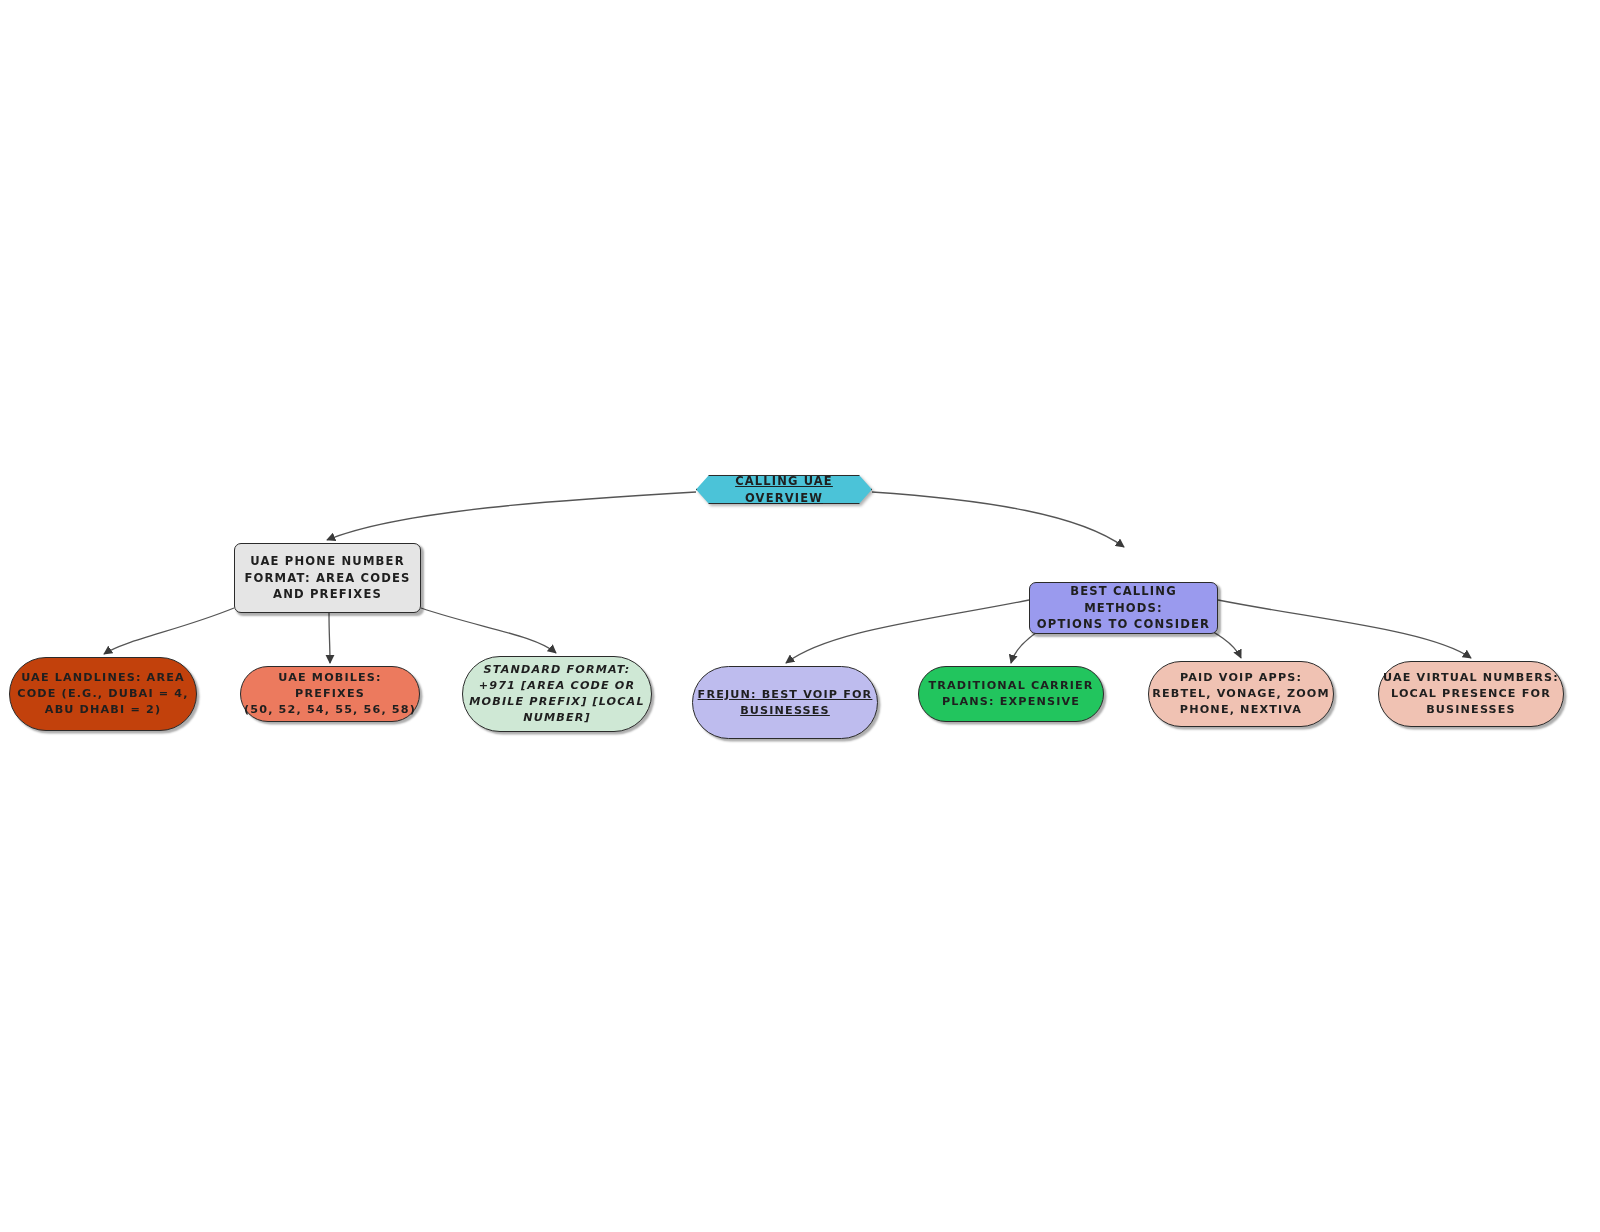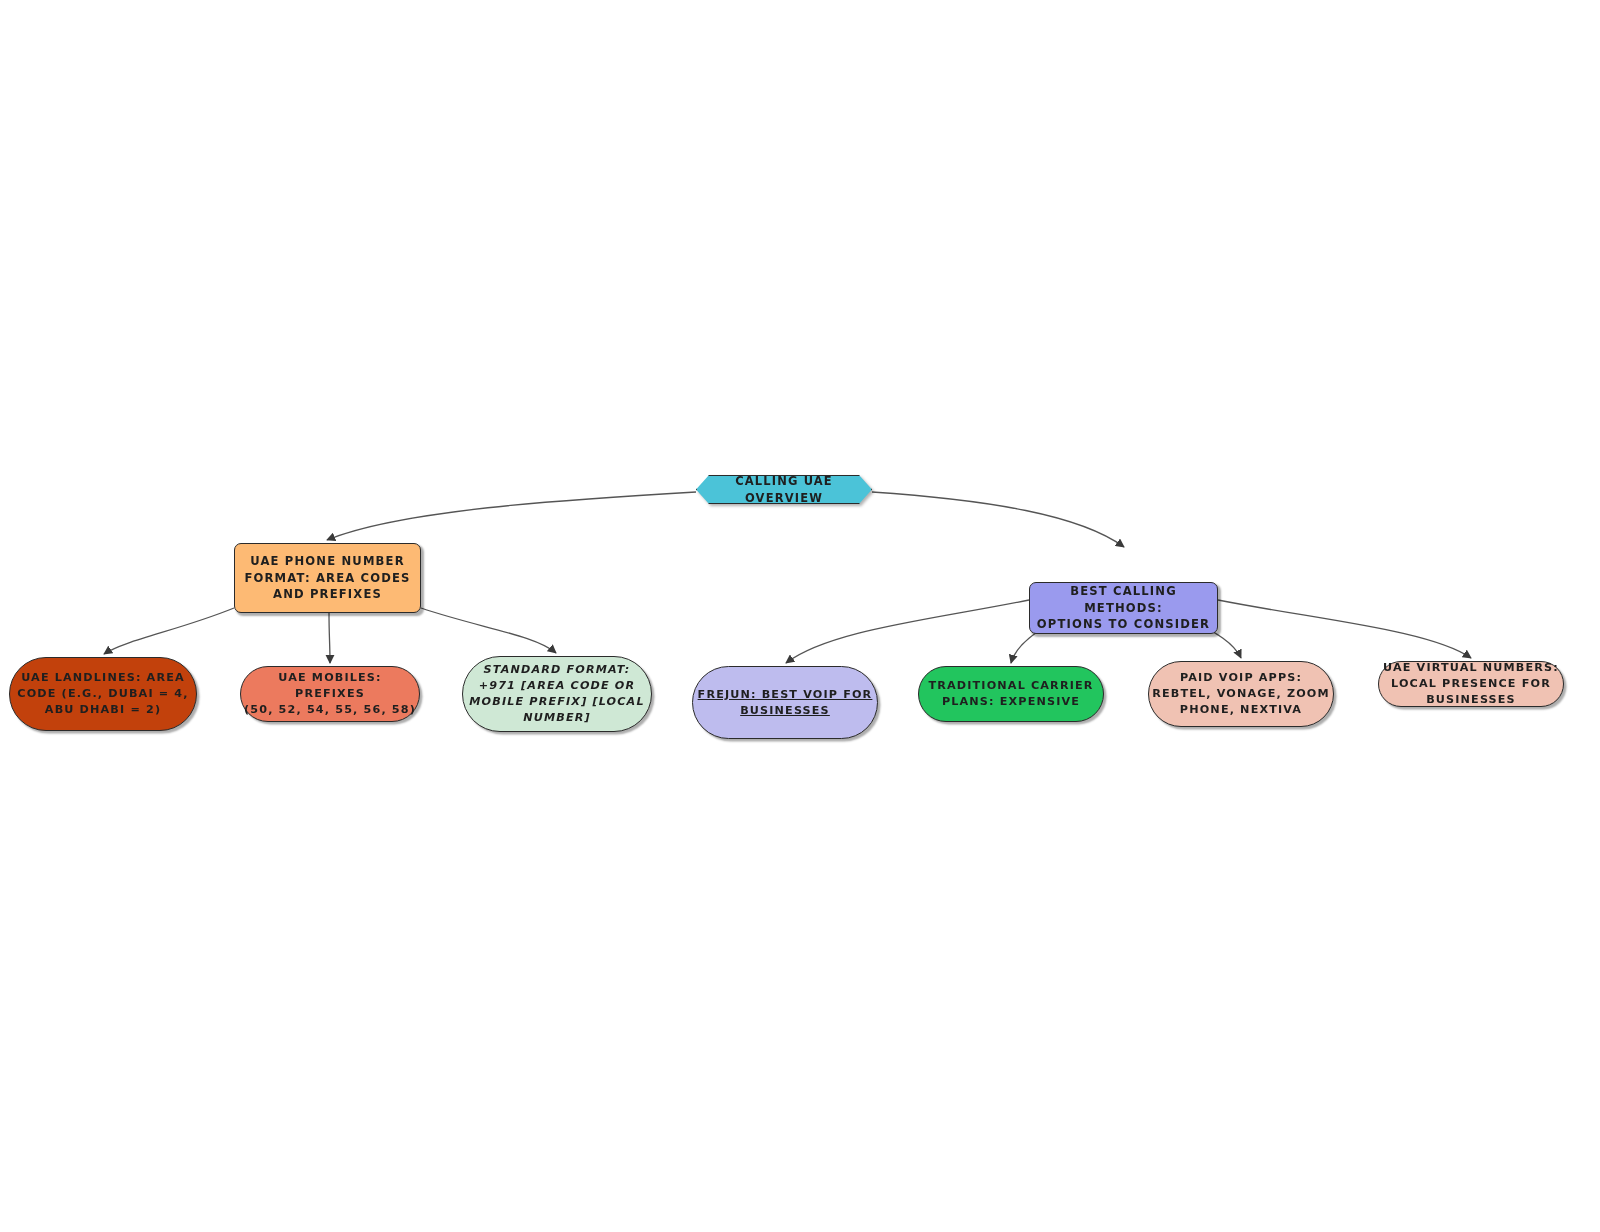--- a/index.html
+++ b/index.html
@@ -56,20 +56,21 @@
     position: absolute;
     left: 0; top: 0; right: 0; bottom: 0;
     background: #4bc3d8;
     border: 1.4px solid #2b2b2b;
     -webkit-clip-path: polygon(13px 0, calc(100% - 13px) 0, 100% 50%, calc(100% - 13px) 100%, 13px 100%, 0 50%);
     clip-path: polygon(13px 0, calc(100% - 13px) 0, 100% 50%, calc(100% - 13px) 100%, 13px 100%, 0 50%);
   }
   .node-root .label {
     position: relative;
     z-index: 2;
+    text-decoration: underline;
   }
 
   
   .node-branch {
     font-size: 11.6px;
     border: 1.5px solid #2b2b2b;
     border-radius: 7px;
     box-shadow: 2.5px 2.5px 2px rgba(0,0,0,0.32);
   }
 
@@ -103,21 +104,21 @@
         <path d="M 1161,602 C 1196,625 1230,635 1241,658" stroke="#555555" marker-end="url(#arrow)"></path>
         <path d="M 1218,600 C 1320,620 1430,630 1471,658" stroke="#555555" marker-end="url(#arrow)"></path>
       </g>
   </svg>
 
   <div id="node-layer">
       <div class="node node-root" style="left: 696px; top: 475px; width: 176px; height: 29px;">
         <div class="hexbody" style="background: rgb(75, 195, 216);"></div>
         <span class="label">CALLING UAE OVERVIEW</span>
       </div>
-      <div class="node node-branch" style="left: 234px; top: 543px; width: 187px; height: 70px; background: #fdba74; border-color: rgb(43, 43, 43);">
+      <div class="node node-branch" style="left: 234px; top: 543px; width: 187px; height: 70px; background: #e5e5e5; border-color: rgb(43, 43, 43);">
         <span class="label">UAE PHONE NUMBER
 FORMAT: AREA CODES
 AND PREFIXES</span>
       </div>
       <div class="node node-branch" style="left: 1029px; top: 550px; width: 189px; height: 52px; background: rgb(154, 154, 238); border-color: rgb(43, 43, 43); margin-top: 32px;">
         <span class="label">BEST CALLING METHODS:
 OPTIONS TO CONSIDER</span>
       </div>
       <div class="node node-leaf" style="left: 9px; top: 657px; width: 188px; height: 74px; background: #c2410c; border-color: rgb(43, 43, 43);">
         <span class="label">UAE LANDLINES: AREA
@@ -140,20 +141,20 @@
       </div>
       <div class="node node-leaf" style="left: 918px; top: 666px; width: 186px; height: 56px; background: #22c55e; border-color: rgb(43, 43, 43);">
         <span class="label">TRADITIONAL CARRIER
 PLANS: EXPENSIVE</span>
       </div>
       <div class="node node-leaf" style="left: 1148px; top: 661px; width: 186px; height: 66px; background: rgb(240, 194, 179); border-color: rgb(43, 43, 43);">
         <span class="label">PAID VOIP APPS:
 REBTEL, VONAGE, ZOOM
 PHONE, NEXTIVA</span>
       </div>
-      <div class="node node-leaf" style="left: 1378px; top: 661px; width: 186px; height: 46px; background: rgb(240, 194, 179); border-color: rgb(43, 43, 43);">
+      <div class="node node-leaf" style="left: 1378px; top: 661px; width: 186px; height: 66px; background: rgb(240, 194, 179); border-color: rgb(43, 43, 43);">
         <span class="label">UAE VIRTUAL NUMBERS:
 LOCAL PRESENCE FOR
 BUSINESSES</span>
       </div>
     </div>
 
 </div>
 
 </body></html>

